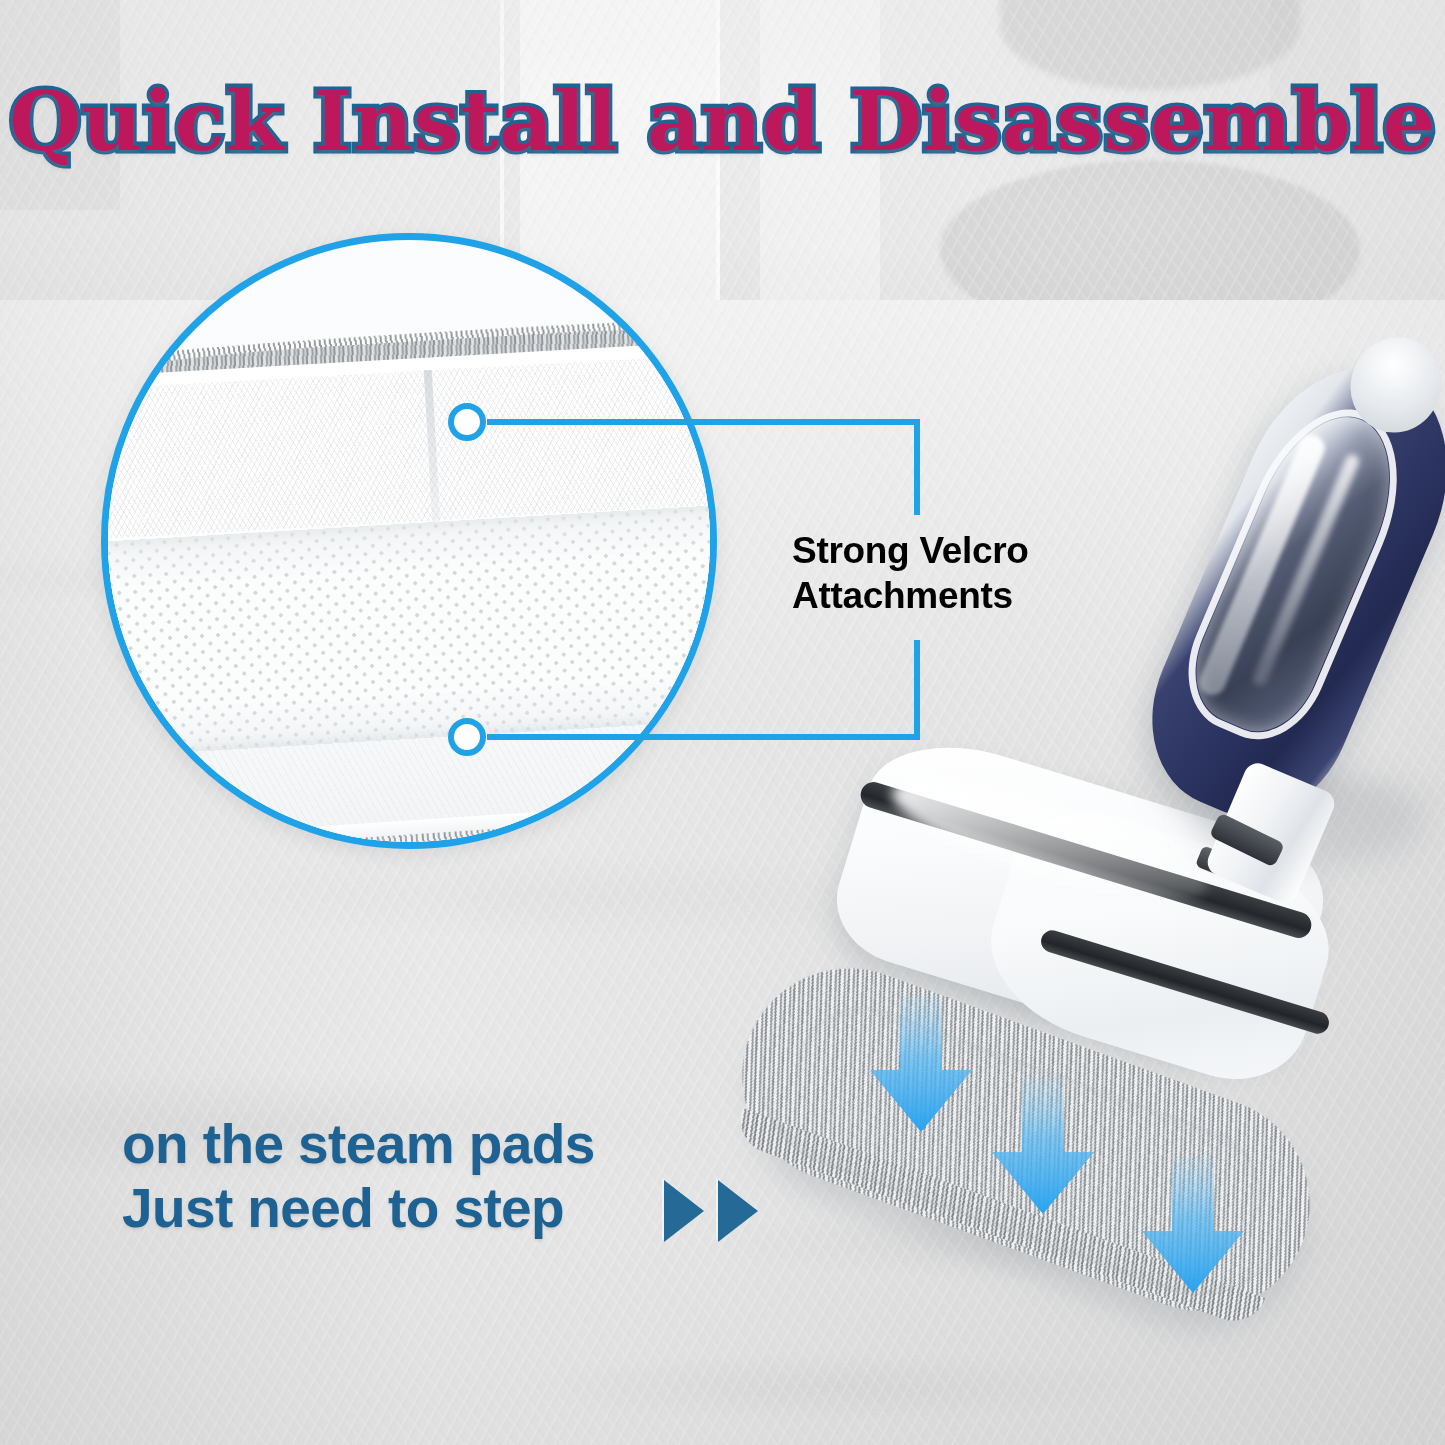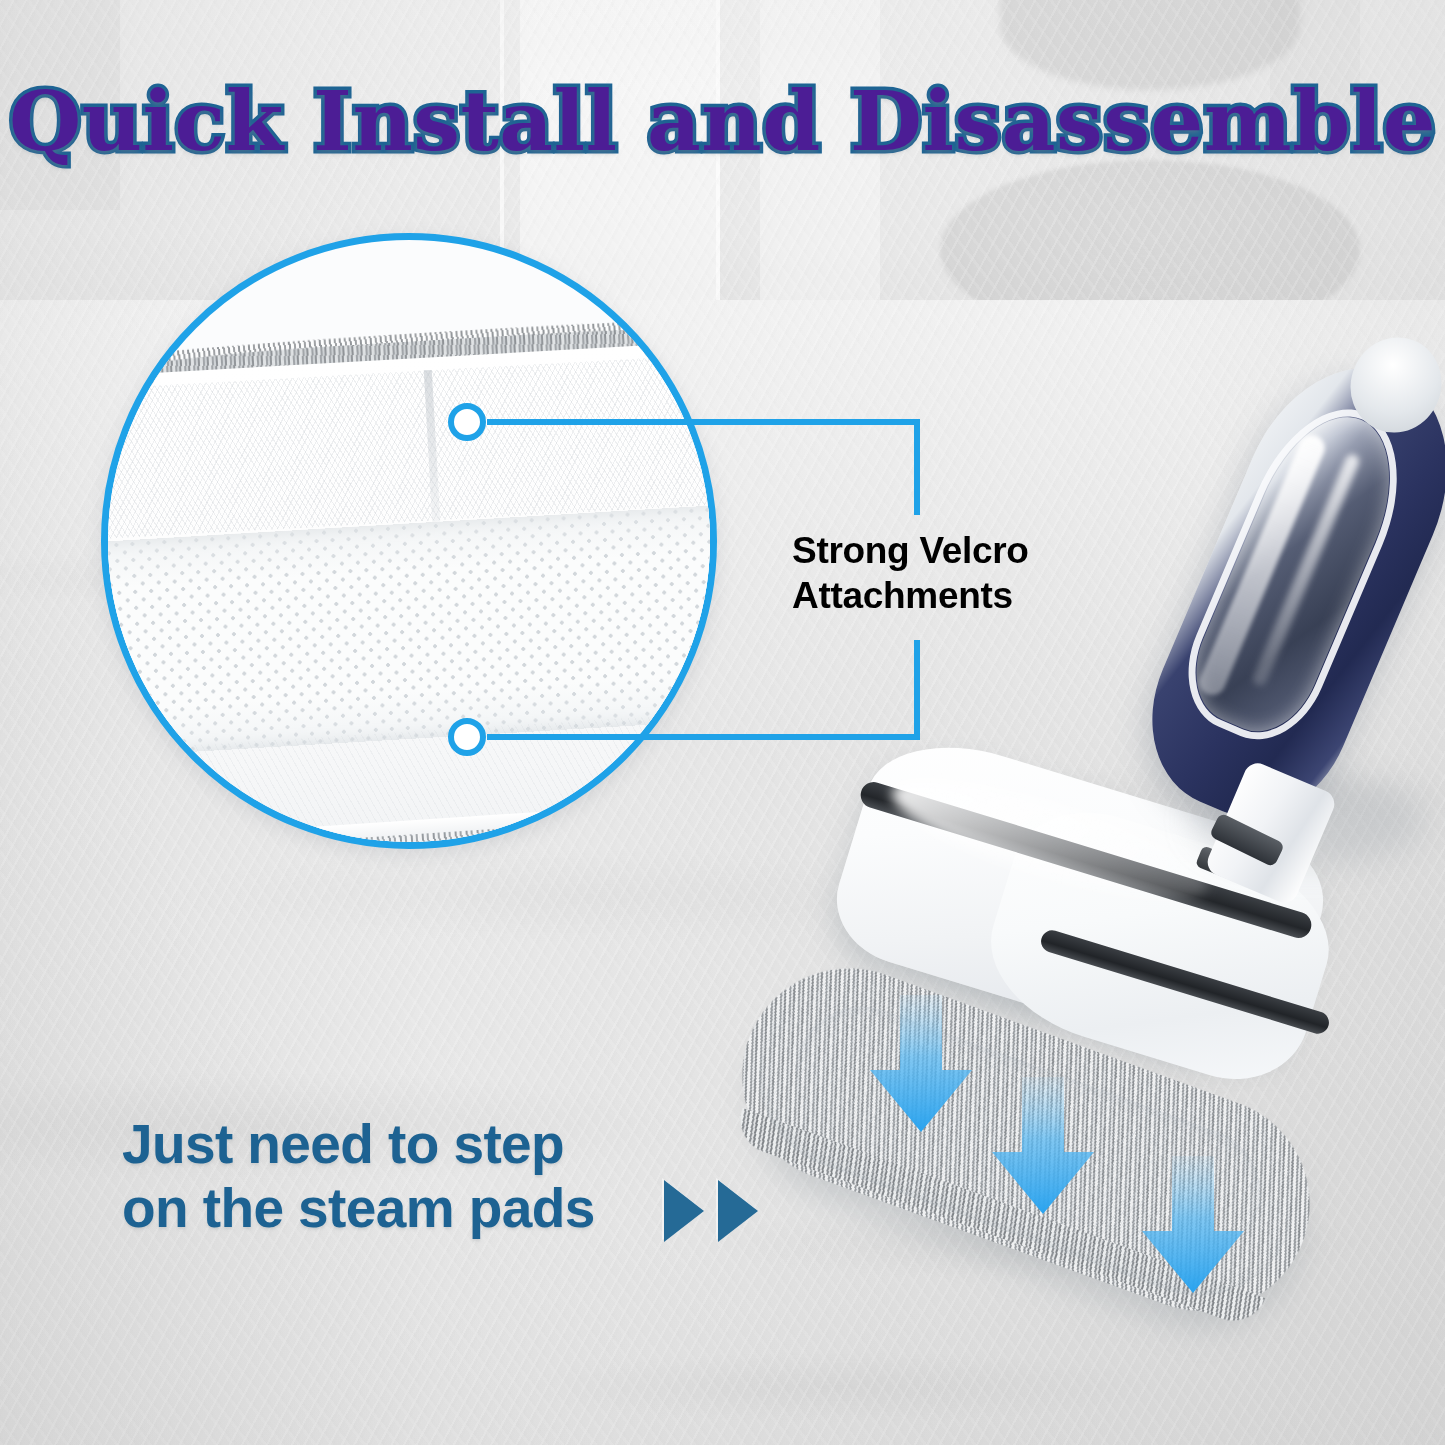--- a/index.html
+++ b/index.html
@@ -74,21 +74,21 @@
   }
 
   
   .title{
     position:absolute;left:0;right:0;top:72px;
     text-align:center;
     font-family:"DejaVu Serif","Liberation Serif",serif;
     font-weight:700;
     font-size:83px;
     letter-spacing:.5px;
-    color:#4c1d95;
+    color:#be185d;
     -webkit-text-stroke:7px #1e6494;
     paint-order:stroke fill;
     text-shadow:0 3px 5px rgba(120,130,140,.40);
     white-space:nowrap;
   }
 
   
   .zoom-circle{
     position:absolute;
     left:101px;top:233px;width:616px;height:616px;
@@ -458,21 +458,21 @@
     </g>
     <g>
       <path d="M1022 1077 h42 v75 h30 l-51 62 l-51 -62 h30 z" fill="url(#agrad)"></path>
     </g>
     <g>
       <path d="M1172 1156 h42 v75 h30 l-51 62 l-51 -62 h30 z" fill="url(#agrad)"></path>
     </g>
   </svg>
 
   <div class="bottom-copy">
+    <span>on the steam pads</span>
     <span>Just need to step</span>
-    <span>on the steam pads</span>
   </div>
   <div class="chevrons">
     <i></i>
     <i></i>
   </div>
 
 </div>
 
 </body></html>

